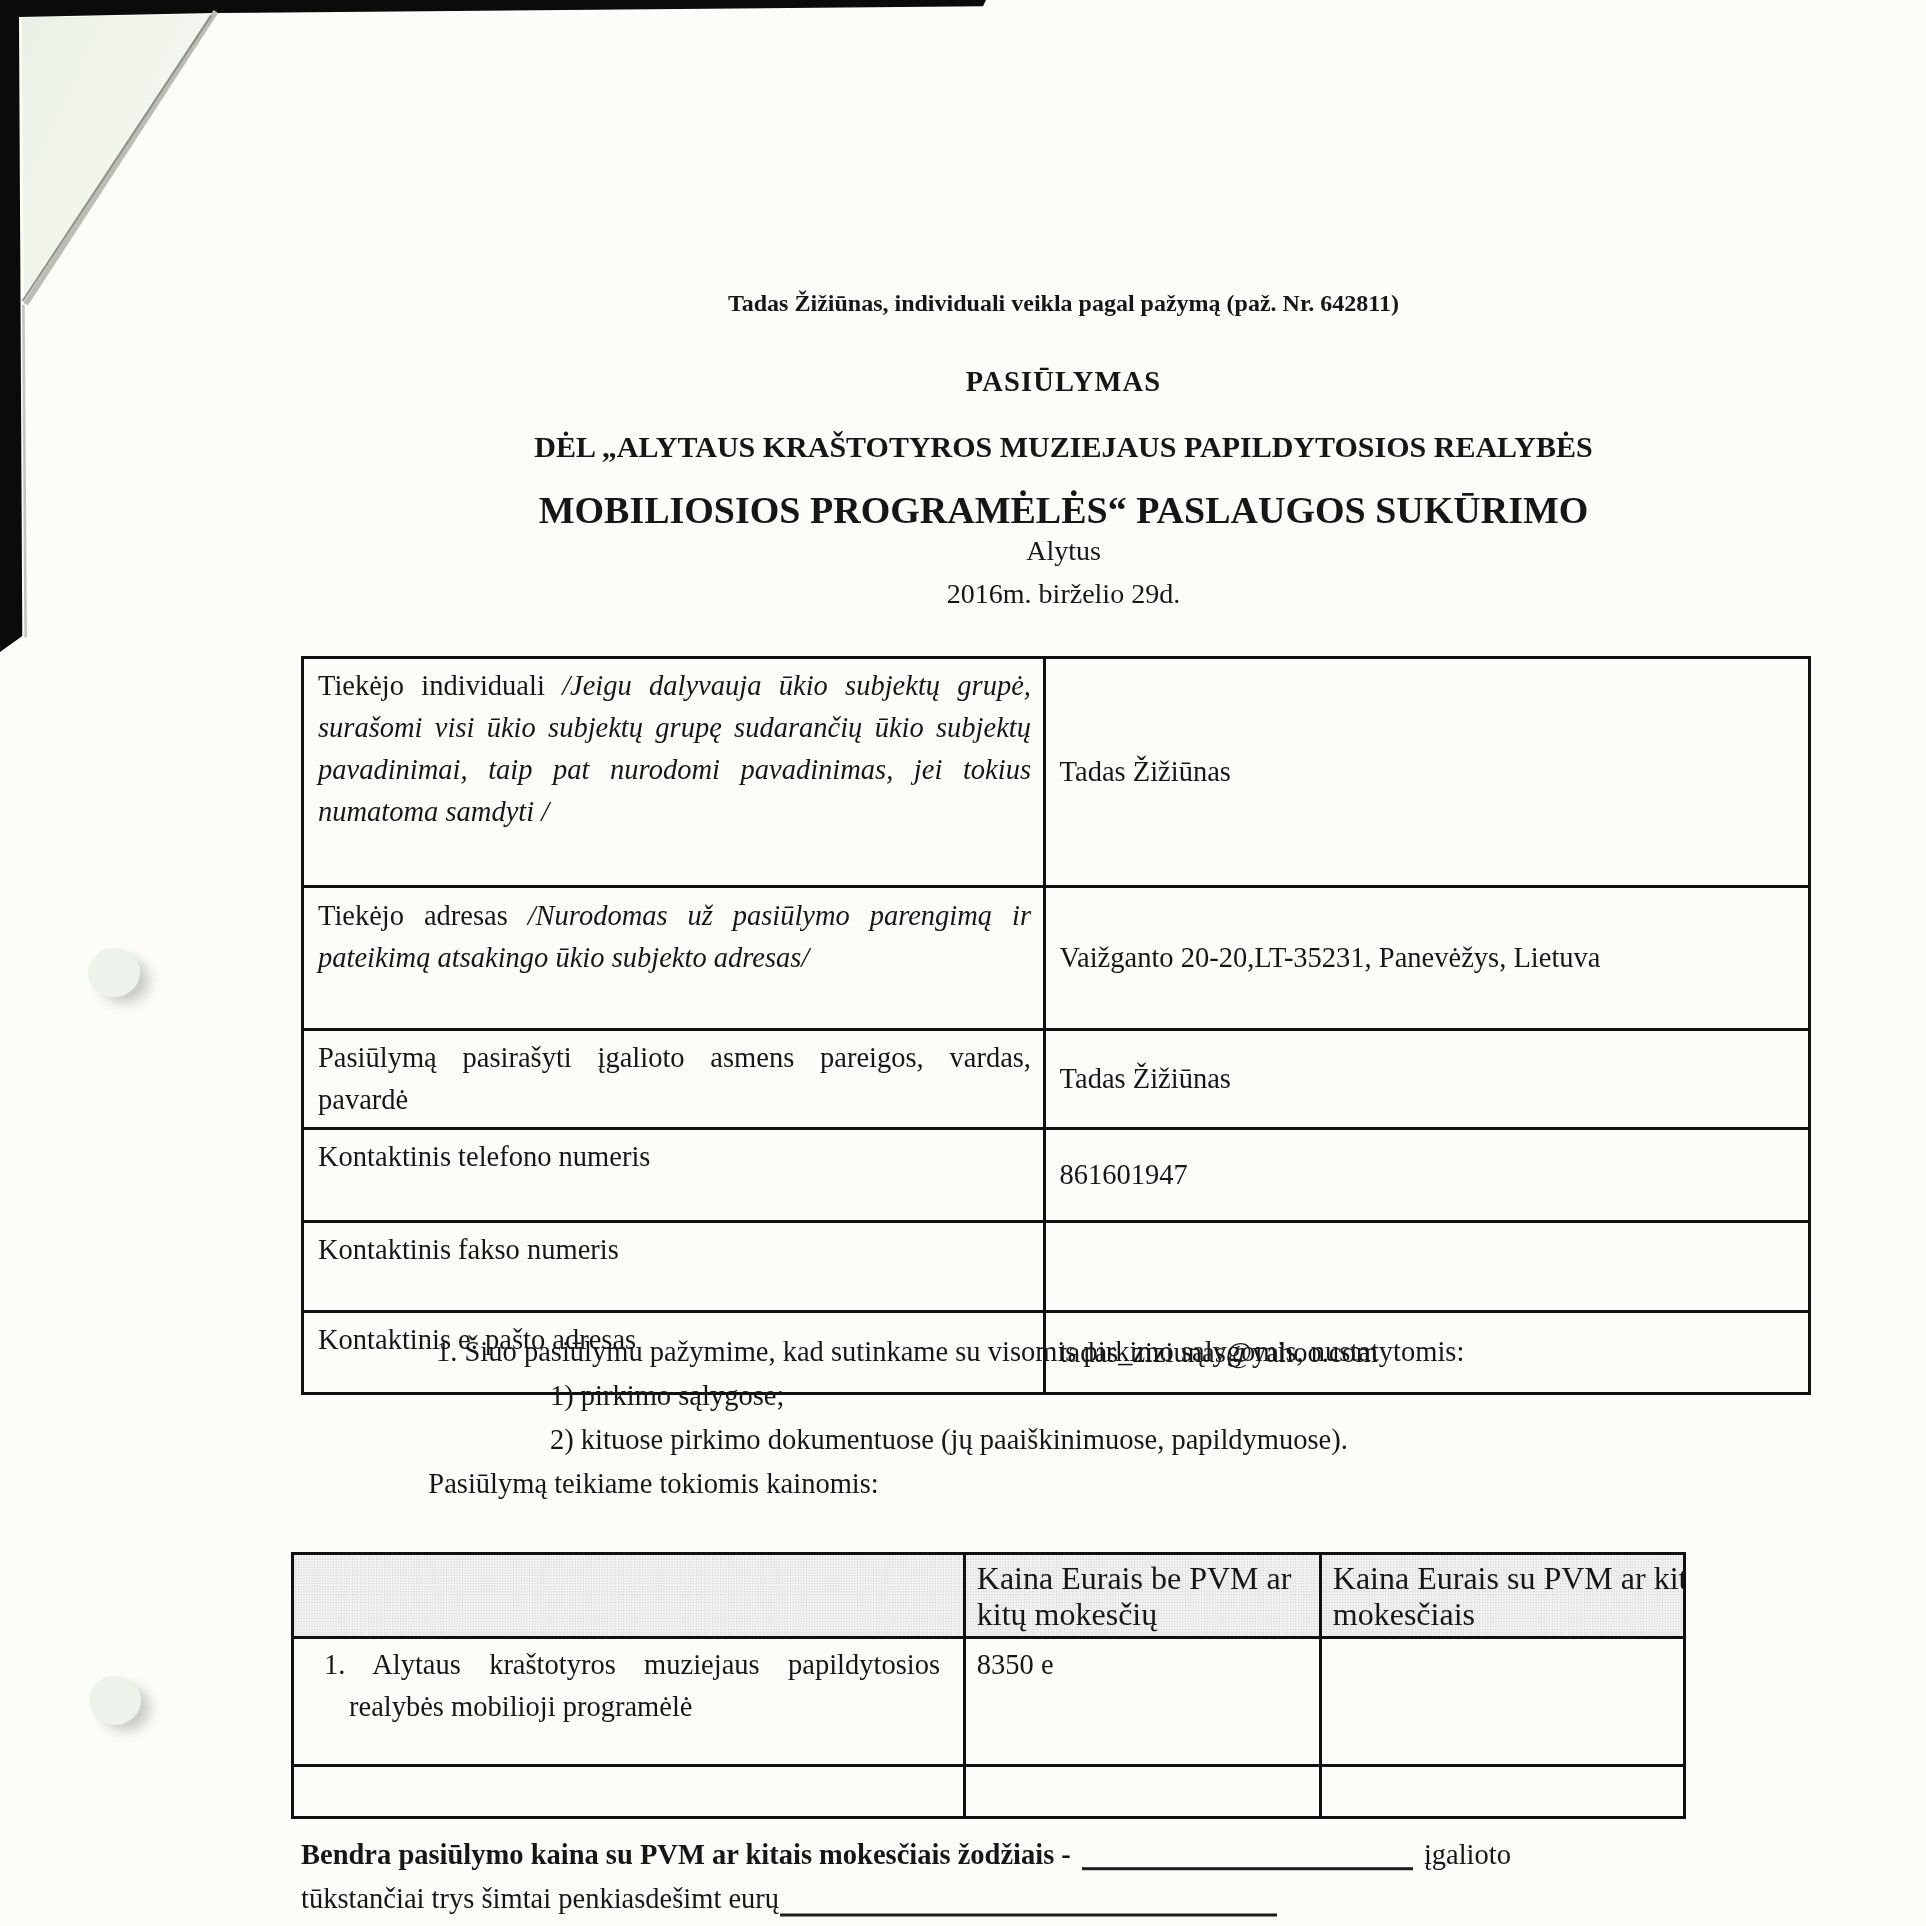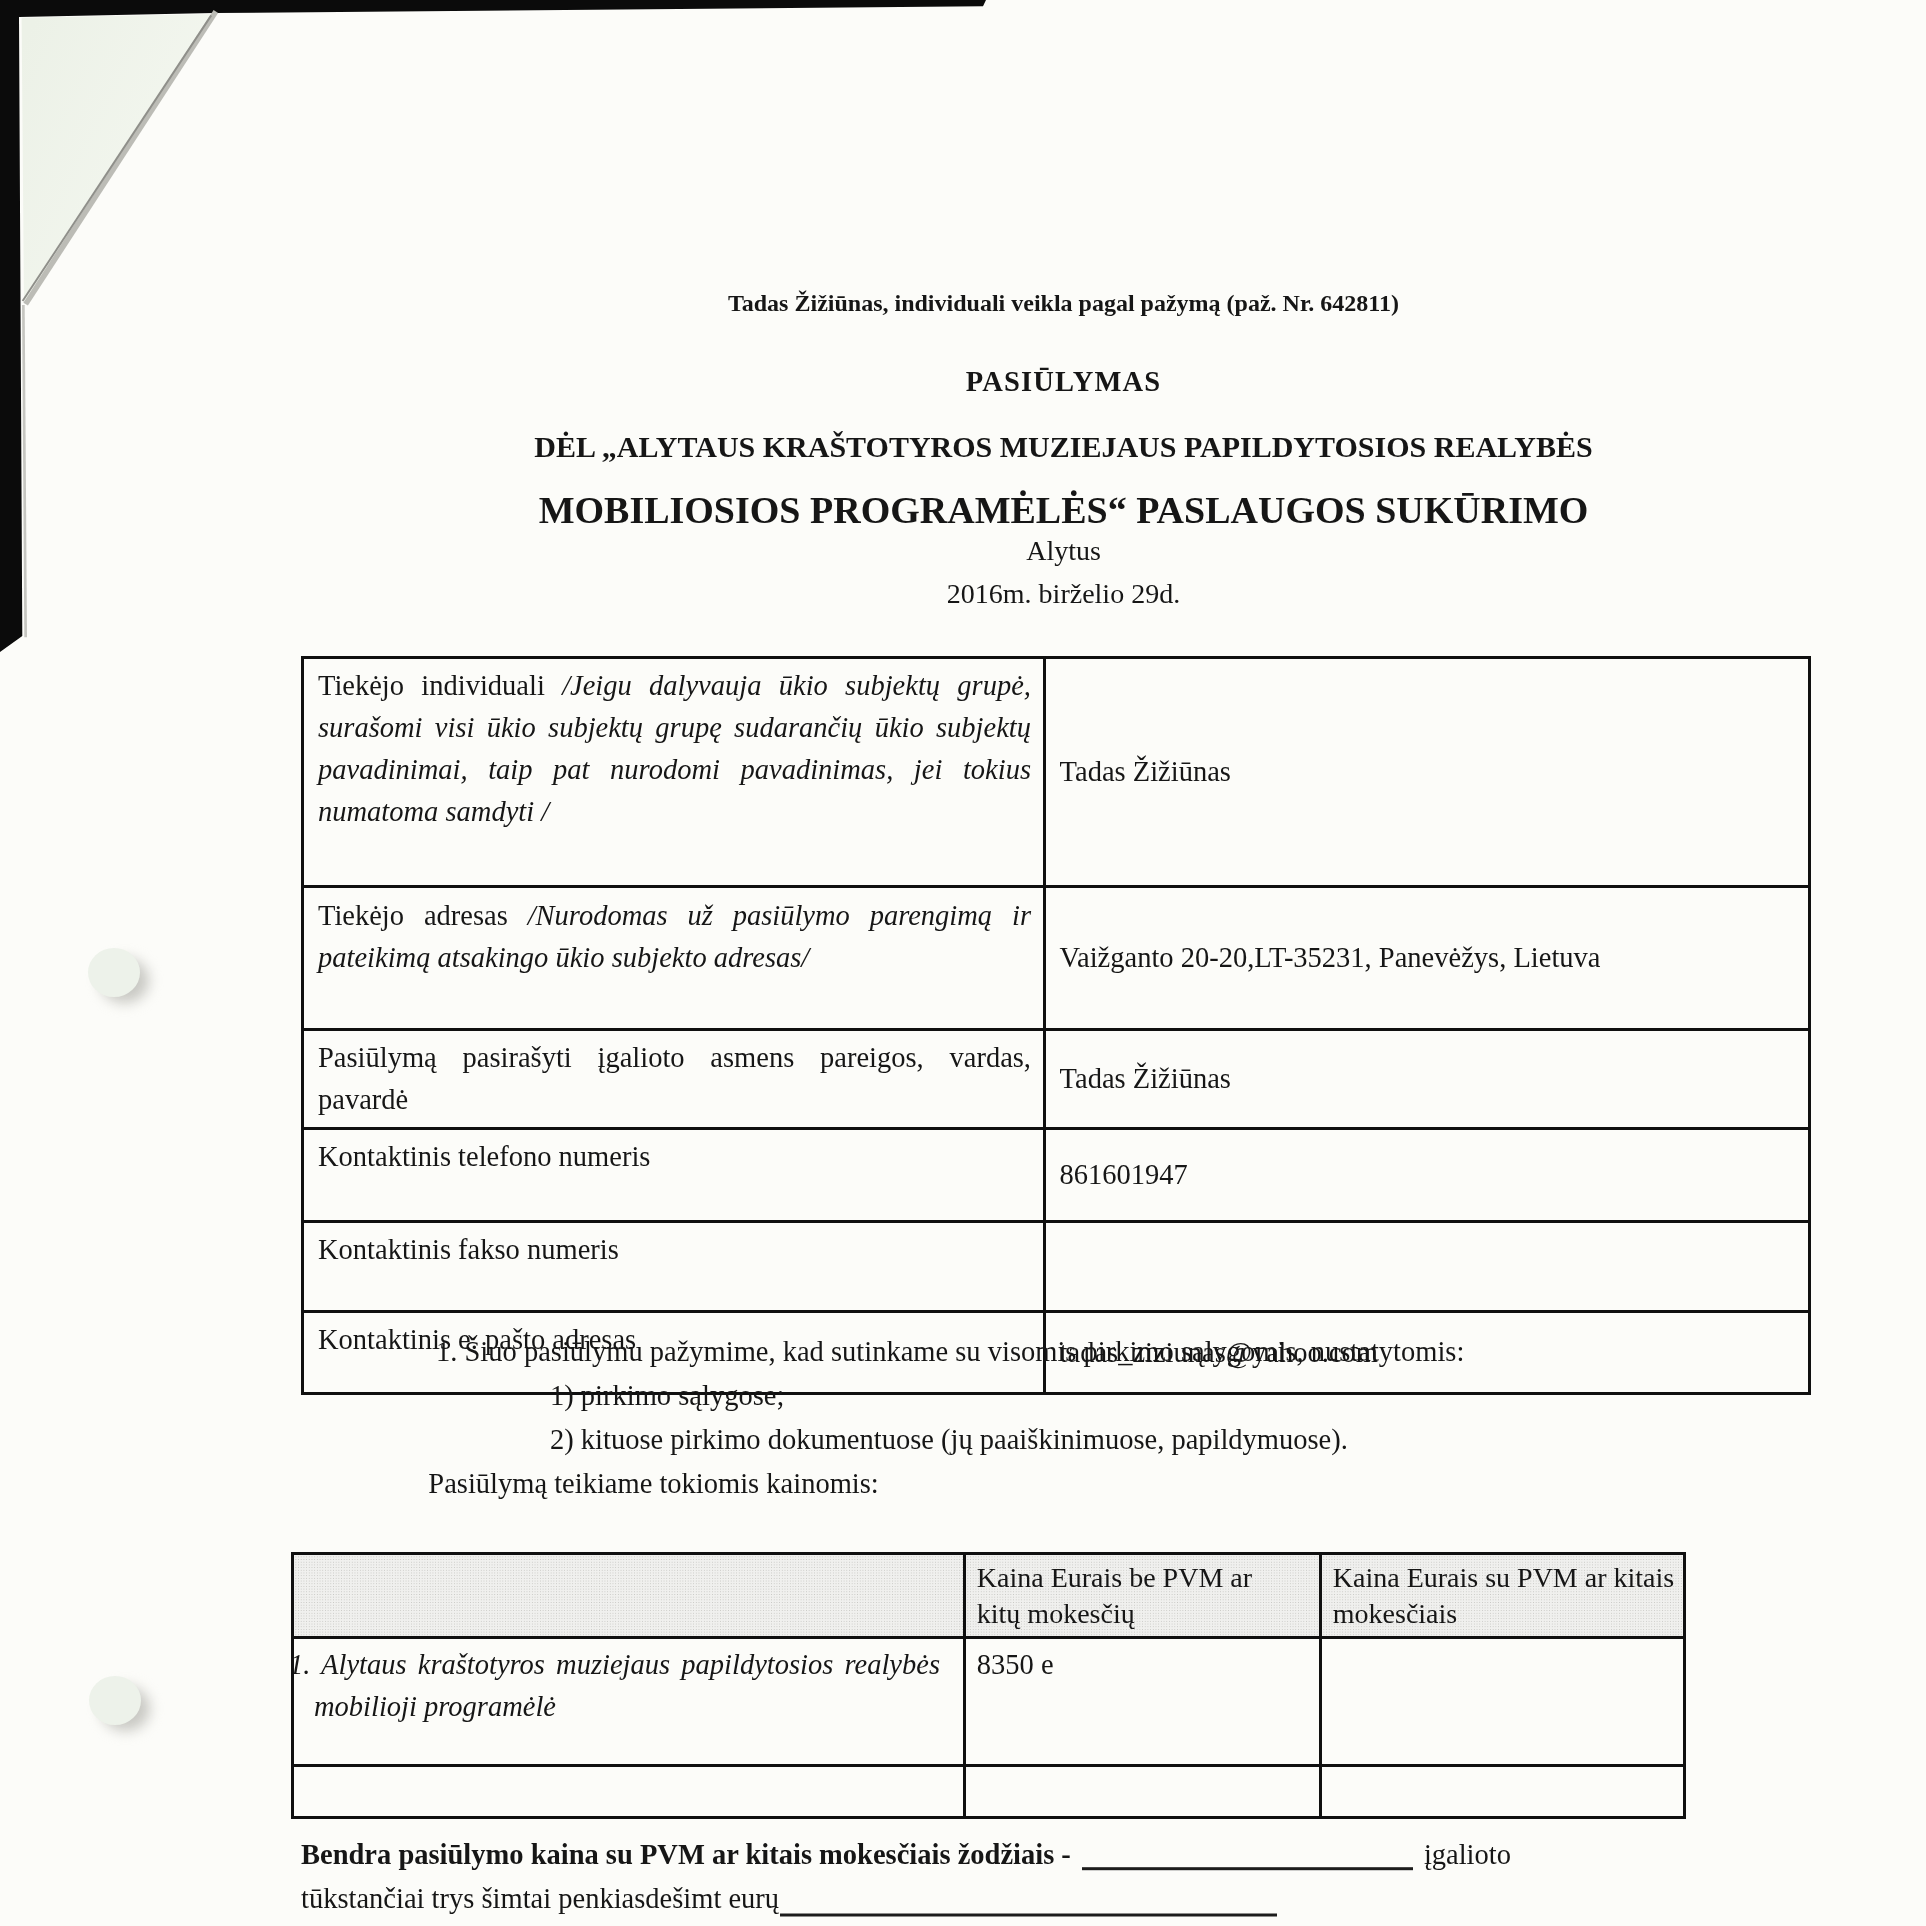--- a/index.html
+++ b/index.html
@@ -73,34 +73,34 @@
   .terms .flush{margin-left:-7.7px;}
 
   
   .price-table{
     position:absolute;left:291px;top:1552px;width:1392px;
     border:3.5px solid #101010;
   }
   .price-table td{
     border:3.1px solid #101010;
     padding:4.6px 10.8px;
-    font-size:28px;line-height:36px;vertical-align:top;overflow:hidden;
+    font-size:32px;line-height:36px;vertical-align:top;overflow:hidden;
   }
   .price-table .head td{
     height:65px;
     background-color:#f0f0ee;
     background-image:radial-gradient(#c6c6c2 0.5px,rgba(0,0,0,0) 0.6px);
     background-size:2.7px 2.7px;
   }
   .price-table col.c1{width:672px;}
   .price-table col.c2{width:356px;}
   .price-table col.c3{width:364px;}
   .price-table .body td{font-size:28.5px;line-height:42px;height:116px;}
   .price-table .body td.item{
-    text-align:justify;padding-left:20px;text-indent:-25px;padding-right:23px;font-style:italic;
+    text-align:justify;padding-left:55px;text-indent:-25px;padding-right:23px;
   }
   .price-table .empty td{height:39px;}
   .hdr-l{display:block;white-space:nowrap;}
 
   
   .summary{position:absolute;left:301px;top:1833px;width:1579px;font-size:28.5px;line-height:44px;}
   .summary .s-line{white-space:nowrap;}
   .summary .b{font-weight:bold;}
   .fill-line{
     display:inline-block;height:0.85em;border-bottom:3.5px solid #1c1c1c;

